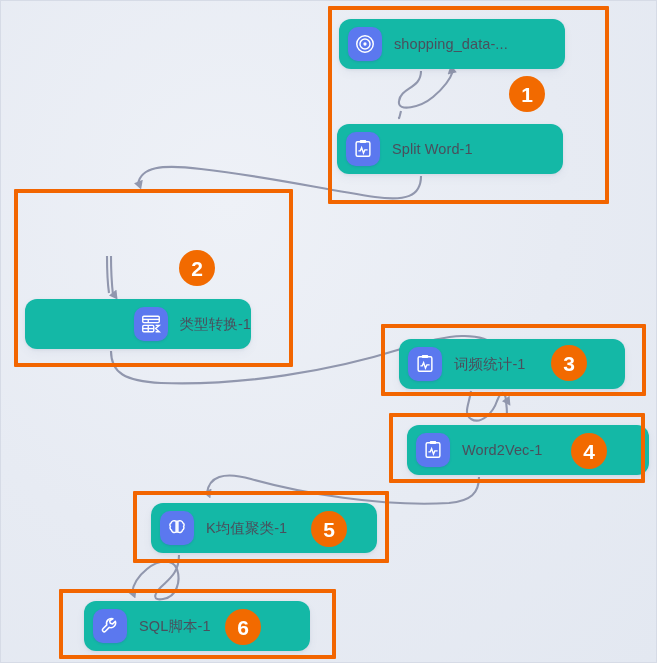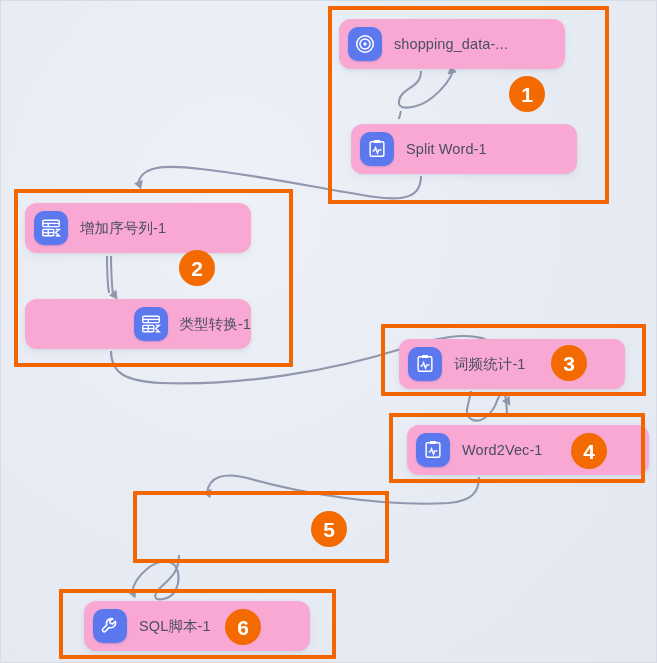--- a/index.html
+++ b/index.html
@@ -30,21 +30,21 @@
     left: 0; top: 0;
     width: 657px;
     height: 663px;
     pointer-events: none;
   }
   .node {
     position: absolute;
     display: flex;
     align-items: center;
     height: 50px;
-    background: #f9a8d4;
+    background: #14b8a6;
     border-radius: 12px;
     box-shadow: 0 1px 3px rgba(80,95,130,0.10), 0 4px 10px rgba(80,95,130,0.06);
     padding-left: 9px;
     box-sizing: border-box;
   }
   .node-icon {
     width: 34px;
     height: 34px;
     min-width: 34px;
     border-radius: 10px;
@@ -121,62 +121,48 @@
     <span class="node-icon">
       <svg width="22" height="22" viewBox="0 0 24 24" fill="none" stroke="#ffffff" stroke-width="1.6">
         <circle cx="12" cy="12" r="9"></circle>
         <circle cx="12" cy="12" r="5.5"></circle>
         <circle cx="12" cy="12" r="1.8" fill="#ffffff" stroke="none"></circle>
       </svg>
     </span>
     <span class="node-label">shopping_data-...</span>
   </div>
 
-  <div class="node" style="left:350px; top:123px; width:226px;">
+  <div class="node" style="left:336px; top:123px; width:226px;">
     <span class="node-icon">
       <svg width="22" height="22" viewBox="0 0 24 24" fill="none" stroke="#ffffff" stroke-width="1.6">
         <rect x="4.5" y="4" width="15" height="16" rx="1.6"></rect>
         <rect x="8.5" y="2.2" width="7" height="3.2" rx="1" fill="#ffffff" stroke="none"></rect>
         <polyline points="7,14 9,14 10.5,10.5 12.5,16.5 14,13 17,13" stroke-width="1.5"></polyline>
       </svg>
     </span>
     <span class="node-label">Split Word-1</span>
   </div>
 
-  <div class="node" style="left:24px; top:202px; width:226px;">
+
+  <div class="node" style="left:24px; top:298px; width:226px;justify-content:flex-end;">
     <span class="node-icon">
       <svg width="22" height="22" viewBox="0 0 24 24" fill="none" stroke="#ffffff" stroke-width="1.5">
         <rect x="3" y="3.5" width="18" height="7" rx="1.2"></rect>
         <line x1="3" y1="7" x2="21" y2="7"></line>
         <line x1="9" y1="7" x2="9" y2="10.5"></line>
         <rect x="3" y="13.5" width="12" height="7" rx="1.2"></rect>
         <line x1="3" y1="17" x2="15" y2="17"></line>
         <line x1="9" y1="13.5" x2="9" y2="20.5"></line>
         <path d="M17,13.5 L21,13.5 L17,17 L21,20.5 L17,20.5"></path>
       </svg>
     </span>
-    <span class="node-label">增加序号列-1</span>
-  </div>
-
-  <div class="node" style="left:24px; top:298px; width:226px;justify-content:flex-end;">
-    <span class="node-icon">
-      <svg width="22" height="22" viewBox="0 0 24 24" fill="none" stroke="#ffffff" stroke-width="1.5">
-        <rect x="3" y="3.5" width="18" height="7" rx="1.2"></rect>
-        <line x1="3" y1="7" x2="21" y2="7"></line>
-        <line x1="9" y1="7" x2="9" y2="10.5"></line>
-        <rect x="3" y="13.5" width="12" height="7" rx="1.2"></rect>
-        <line x1="3" y1="17" x2="15" y2="17"></line>
-        <line x1="9" y1="13.5" x2="9" y2="20.5"></line>
-        <path d="M17,13.5 L21,13.5 L17,17 L21,20.5 L17,20.5"></path>
-      </svg>
-    </span>
     <span class="node-label">类型转换-1</span>
   </div>
 
-  <div class="node" style="left:398px; top:338px; width:226px;border-radius:11px;">
+  <div class="node" style="left:398px; top:338px; width:226px;">
     <span class="node-icon">
       <svg width="22" height="22" viewBox="0 0 24 24" fill="none" stroke="#ffffff" stroke-width="1.6">
         <rect x="4.5" y="4" width="15" height="16" rx="1.6"></rect>
         <rect x="8.5" y="2.2" width="7" height="3.2" rx="1" fill="#ffffff" stroke="none"></rect>
         <polyline points="7,14 9,14 10.5,10.5 12.5,16.5 14,13 17,13" stroke-width="1.5"></polyline>
       </svg>
     </span>
     <span class="node-label">词频统计-1</span>
   </div>
 
@@ -184,20 +170,30 @@
     <span class="node-icon">
       <svg width="22" height="22" viewBox="0 0 24 24" fill="none" stroke="#ffffff" stroke-width="1.6">
         <rect x="4.5" y="4" width="15" height="16" rx="1.6"></rect>
         <rect x="8.5" y="2.2" width="7" height="3.2" rx="1" fill="#ffffff" stroke="none"></rect>
         <polyline points="7,14 9,14 10.5,10.5 12.5,16.5 14,13 17,13" stroke-width="1.5"></polyline>
       </svg>
     </span>
     <span class="node-label">Word2Vec-1</span>
   </div>
 
+  <div class="node" style="left:150px; top:502px; width:226px;">
+    <span class="node-icon">
+      <svg width="22" height="22" viewBox="0 0 24 24" fill="none" stroke="#ffffff" stroke-width="1.6">
+        <path d="M11,4.5 C8.8,3.4 6.2,4.4 5.6,6.4 C4.2,7.0 3.8,9.0 4.8,10.2 C4.0,11.6 4.6,13.6 6.0,14.3 C6.2,16.4 8.6,17.6 11,16.5 Z"></path>
+        <path d="M13,4.5 C15.2,3.4 17.8,4.4 18.4,6.4 C19.8,7.0 20.2,9.0 19.2,10.2 C20.0,11.6 19.4,13.6 18.0,14.3 C17.8,16.4 15.4,17.6 13,16.5 Z"></path>
+        <line x1="12" y1="4" x2="12" y2="17.2"></line>
+      </svg>
+    </span>
+    <span class="node-label">K均值聚类-1</span>
+  </div>
 
   <div class="node" style="left:83px; top:600px; width:226px;">
     <span class="node-icon">
       <svg width="22" height="22" viewBox="0 0 24 24" fill="none" stroke="#ffffff" stroke-width="1.7" stroke-linecap="round" stroke-linejoin="round">
         <path d="M15.2,4.2 a5.2,5.2 0 0 0 -6.7,6.6 L4.3,15 a1.9,1.9 0 0 0 2.7,2.7 l4.2,-4.2 a5.2,5.2 0 0 0 6.6,-6.7 l-2.9,2.9 -2.6,-0.7 -0.7,-2.6 Z"></path>
       </svg>
     </span>
     <span class="node-label">SQL脚本-1</span>
   </div>
 

